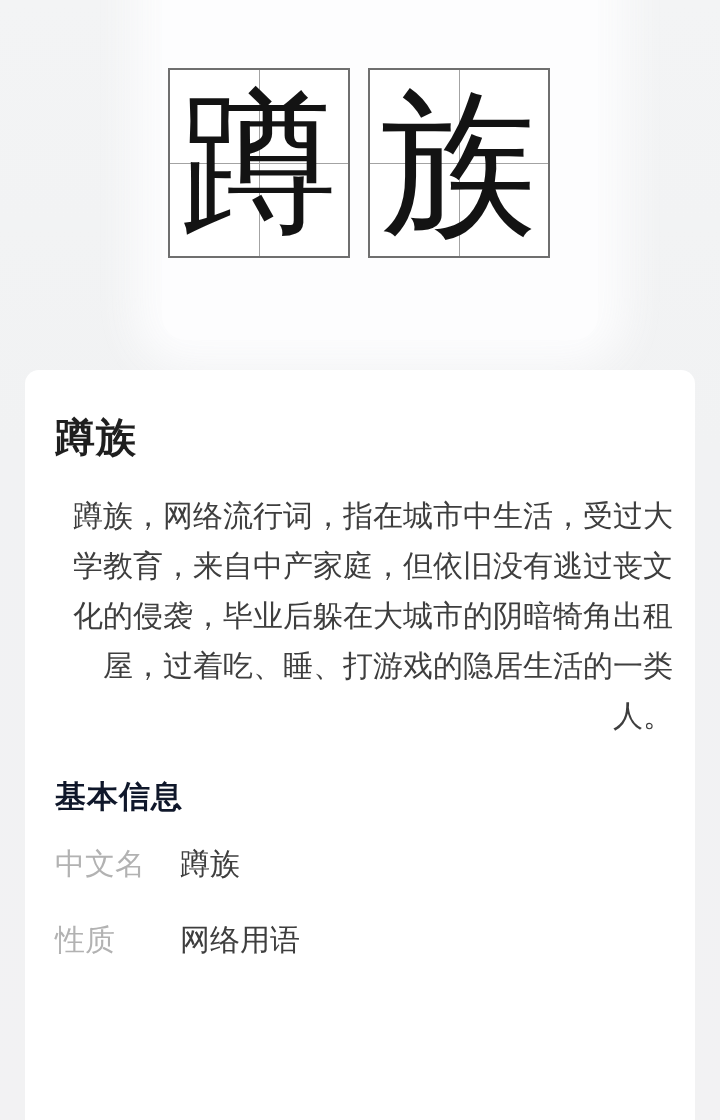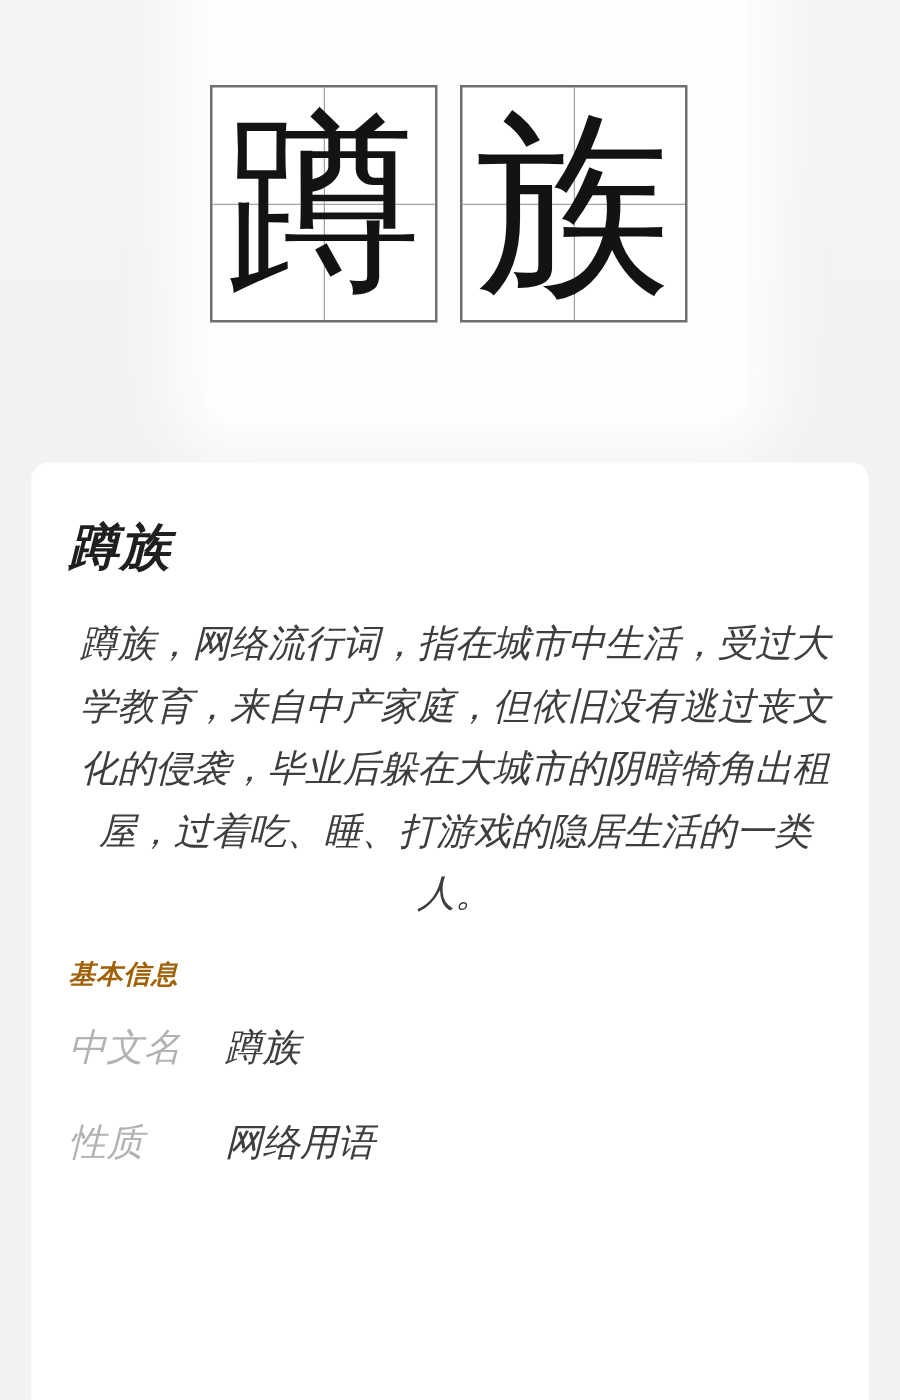--- a/index.html
+++ b/index.html
@@ -26,32 +26,32 @@
   .charbox .glyph{
     position:absolute;left:0;top:0;right:0;bottom:0;
     display:flex;align-items:center;justify-content:center;
     font-family:"DejaVu Serif","Liberation Serif",serif;
     font-size:156px;line-height:1;color:#131313;
   }
   
   .card{
     position:absolute;left:25px;top:370px;width:670px;height:750px;
     background:#ffffff;border-radius:14px 14px 0 0;
-    box-sizing:border-box;padding:40px 26px 0 30px;font-style:italic;
+    box-sizing:border-box;padding:40px 26px 0 30px;
   }
   .entry-title{
     margin:0;font-size:40px;font-weight:bold;color:#1f1f1f;letter-spacing:1px;
   }
   .entry-desc{
     margin-top:26px;width:618px;
     font-size:30px;line-height:50px;color:#3e3e3e;
-    text-align:center;word-break:break-all;
+    text-align:right;word-break:break-all;
   }
   .section-title{
-    margin-top:24px;font-size:21px;font-weight:bold;color:#a16207;letter-spacing:1px;
+    margin-top:35px;font-size:31px;font-weight:bold;color:#0f172a;letter-spacing:1px;
   }
   .info{margin-top:22px;}
   .info-row{display:flex;margin-bottom:14px;font-size:30px;line-height:48px;align-items:center;}
   .info-label{flex:0 0 125px;width:125px;color:#b2b2b2;}
   .info-value{width:465px;color:#3e3e3e;word-break:break-all;}
 </style>
 </head>
 <body>
 
 <div class="hero">

